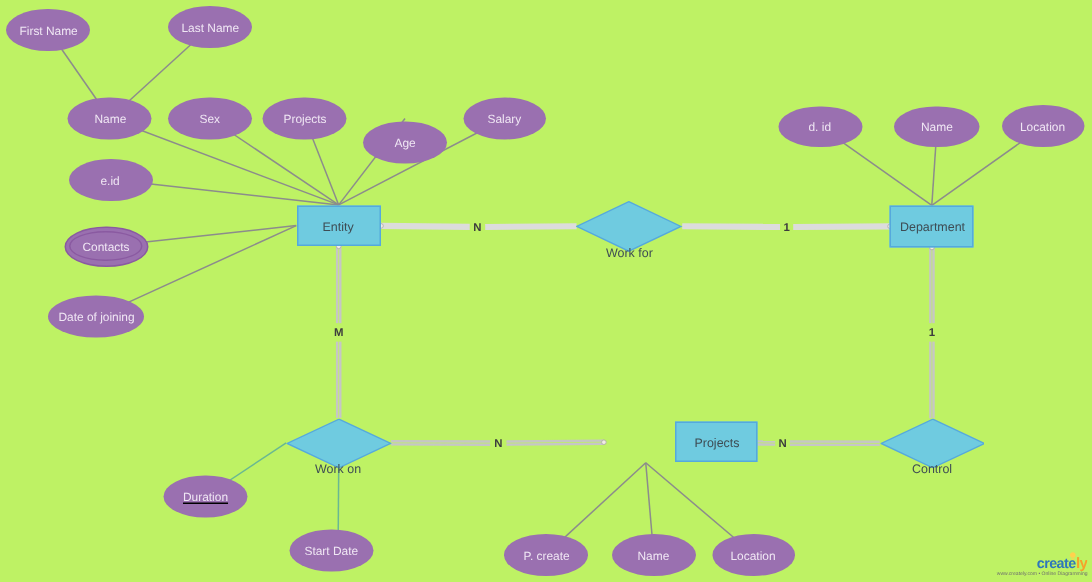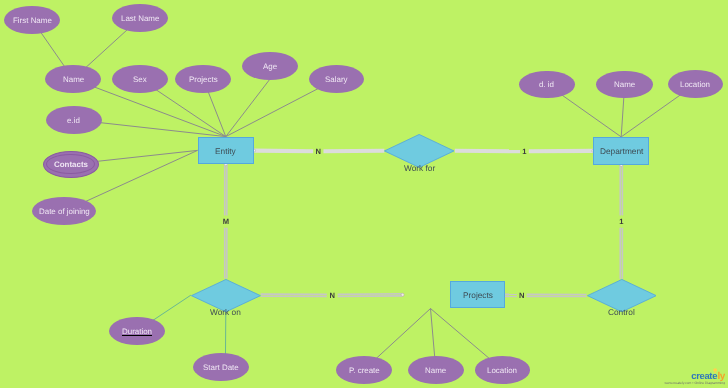--- a/index.html
+++ b/index.html
@@ -9,21 +9,21 @@
        -webkit-font-smoothing:antialiased;text-rendering:geometricPrecision;}
   #canvas{position:relative;width:728px;height:388px;background:#bef264;overflow:hidden;padding-left:28px;}
   svg.layer{position:absolute;left:0;top:0;width:728px;height:388px;}
   #label-layer{pointer-events:none;}
   .node{position:absolute;box-sizing:border-box;display:flex;
         align-items:center;justify-content:center;}
   .node .lbl{display:block;text-align:center;line-height:1;white-space:nowrap;
         position:relative;will-change:transform;transform:translateZ(0);}
   .attr{border-radius:50%;background:#9a70b0;}
   .attr .lbl{color:#f0e7f4;font-size:7.95px;top:0.9px;}
-  .attr.multi{border:1.5px solid #8a5aa1;font-weight:bold;}
+  .attr.multi{border:1.5px solid #8a5aa1;}
   .attr .inner{position:absolute;left:2.4px;top:2.4px;right:2.4px;bottom:2.4px;
         border:1.25px solid #8a5aa1;border-radius:50%;pointer-events:none;
         font-style:normal;}
   .ent{background:#6fcbe0;border:0.9px solid #55a9dd;}
   .ent .lbl{color:#3e4c54;font-size:8.3px;top:0.3px;}
   .rel{background:transparent;}
   .rel .lbl{color:#3e4c54;font-size:8.3px;z-index:3;top:17px;}
   .rel .dia{position:absolute;left:0;top:0;width:100%;height:100%;}
   .card{font-family:"Liberation Sans","DejaVu Sans",sans-serif;}
   #label-layer,#brand-logo{transform:translateZ(0);}
@@ -108,21 +108,21 @@
     </div>
     <div class="node attr" style="left: 45.2px; top: 64.8px; width: 55.9px; height: 28.4px;">
       <span class="lbl">Name</span>
     </div>
     <div class="node attr" style="left: 112.2px; top: 64.8px; width: 55.8px; height: 28.4px;">
       <span class="lbl">Sex</span>
     </div>
     <div class="node attr" style="left: 175.3px; top: 64.8px; width: 55.8px; height: 28.4px;">
       <span class="lbl">Projects</span>
     </div>
-    <div class="node attr" style="left: 242px; top: 52px; width: 56px; height: 28.4px;">
+    <div class="node attr" style="left: 242px; top: 81px; width: 56px; height: 28.4px;">
       <span class="lbl">Age</span>
     </div>
     <div class="node attr" style="left: 308.6px; top: 64.8px; width: 55.7px; height: 28.4px; align-items: center;">
       <span class="lbl">Salary</span>
     </div>
     <div class="node attr" style="left: 45.9px; top: 105.6px; width: 55.7px; height: 28.2px;">
       <span class="lbl">e.id</span>
     </div>
     <div class="node attr multi" style="left: 43px; top: 150.6px; width: 55.8px; height: 27.2px;">
       <i class="inner"></i>

